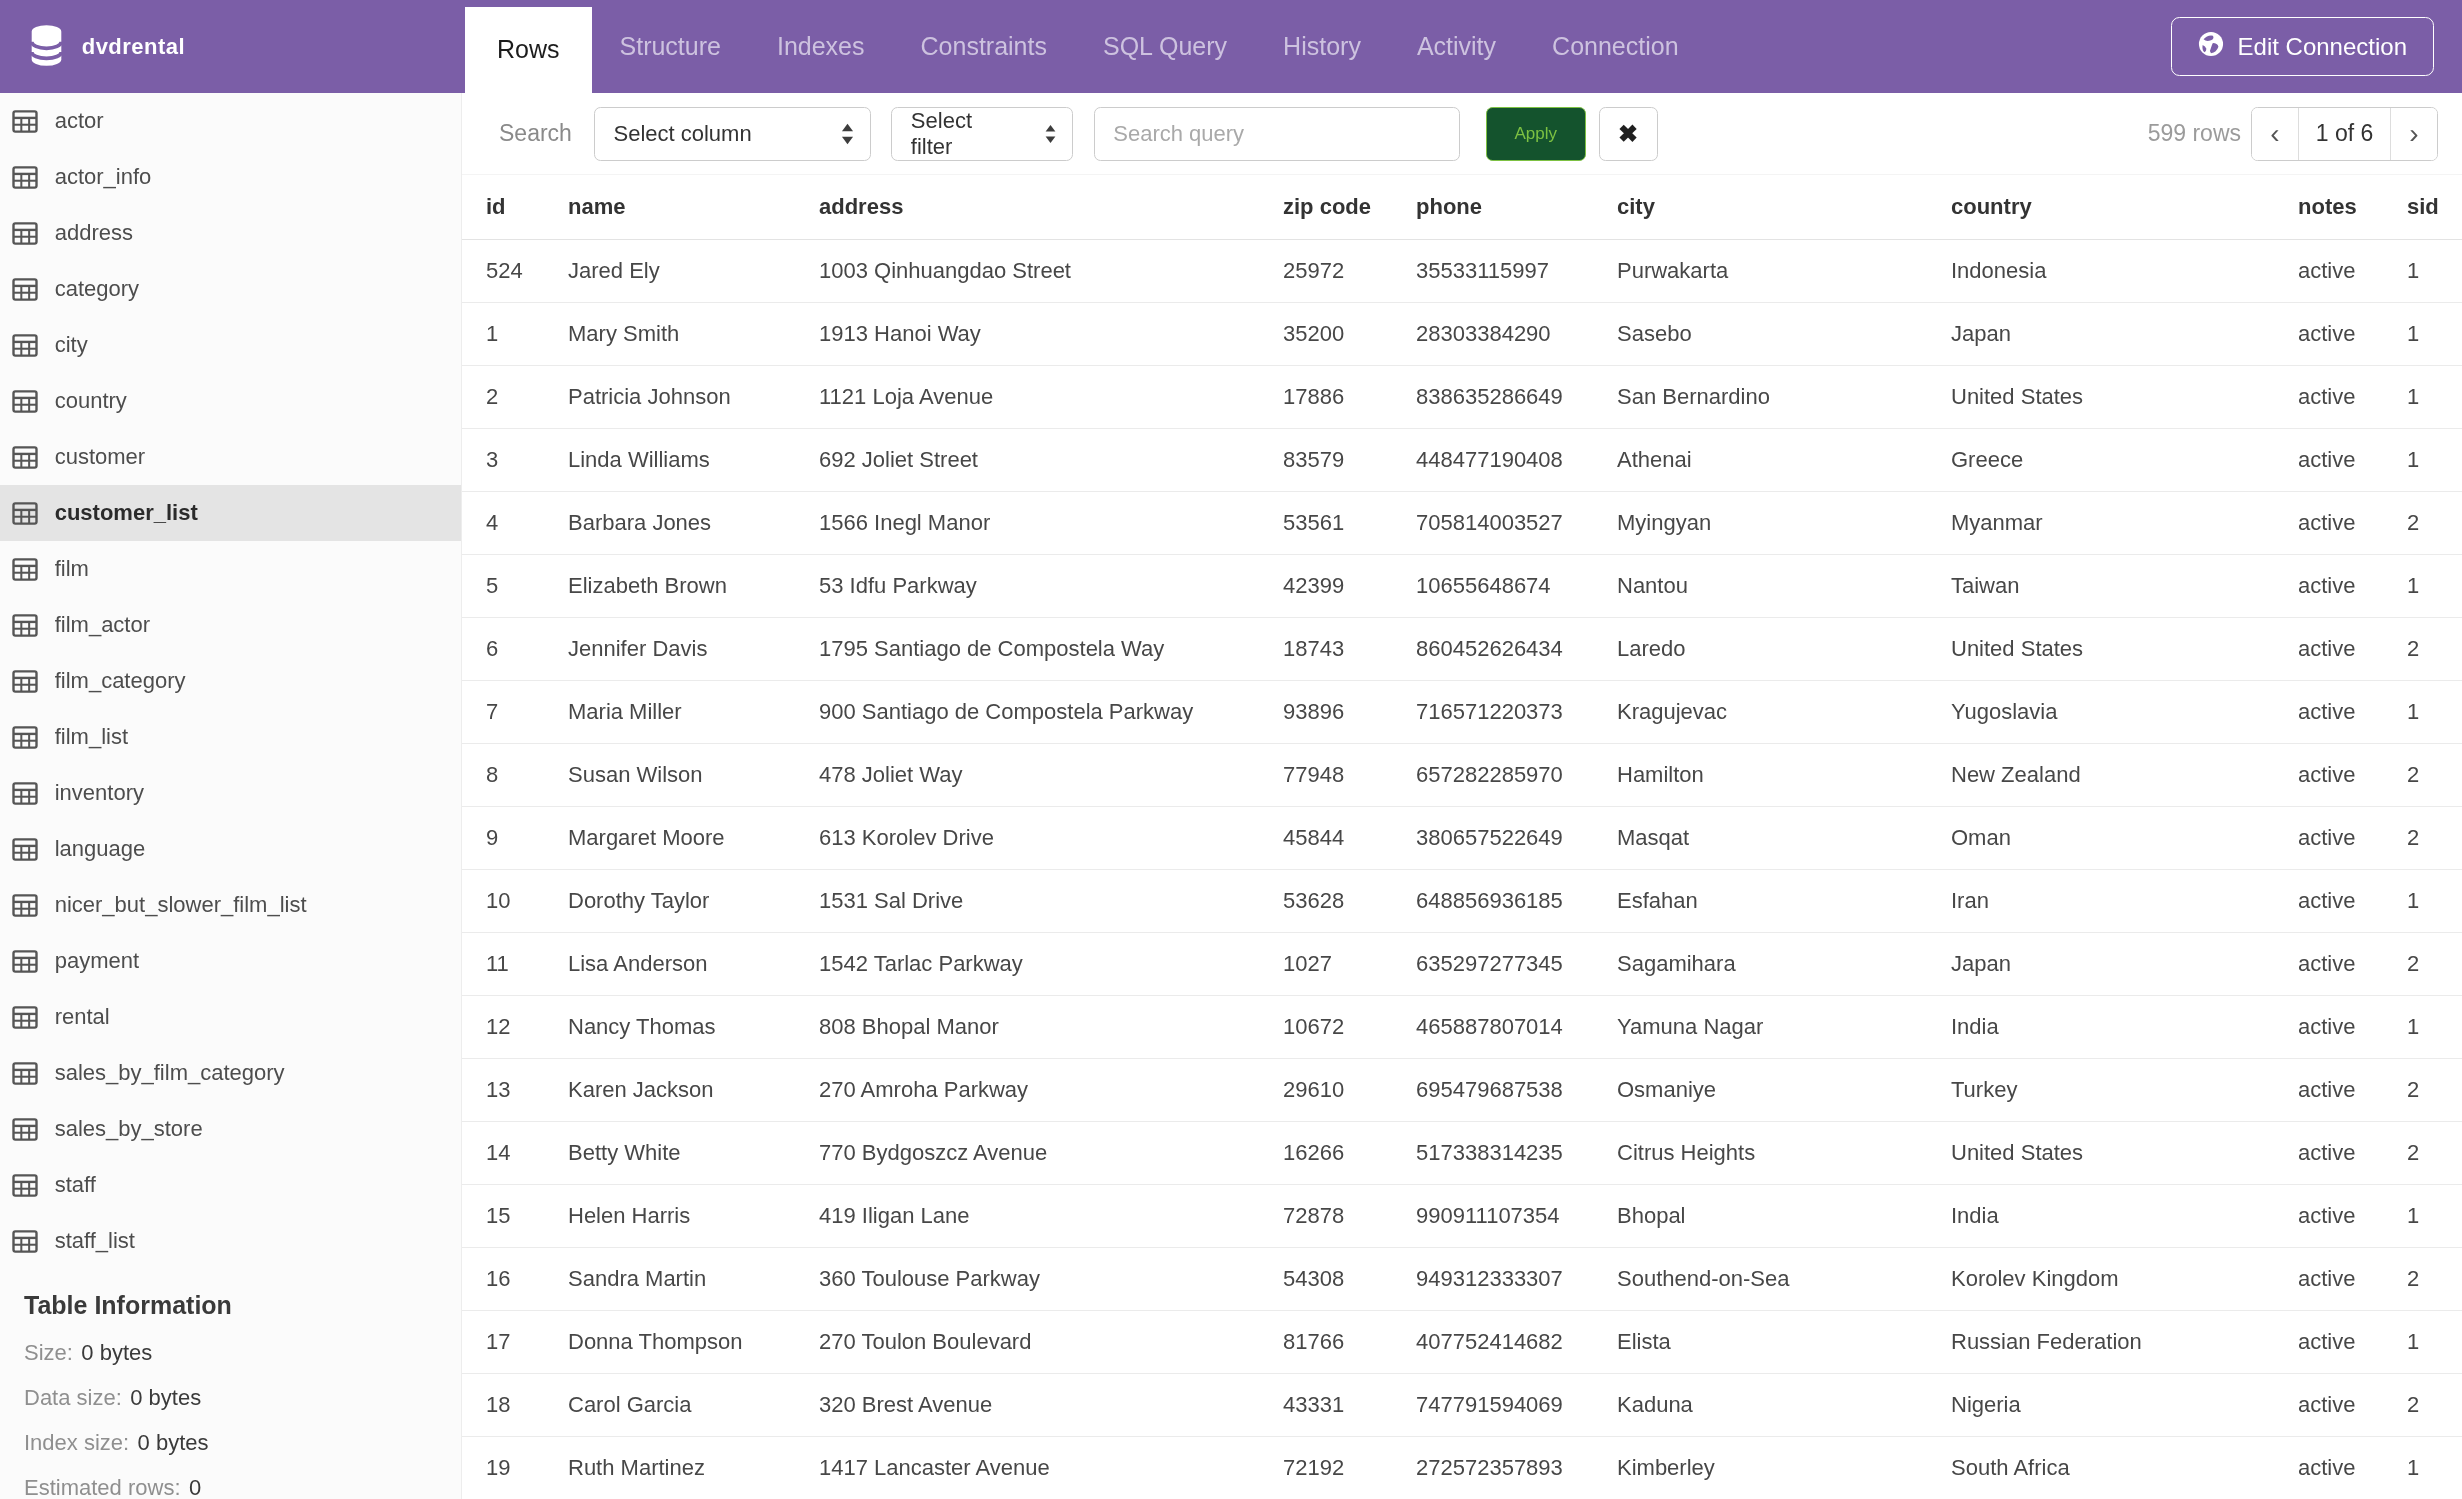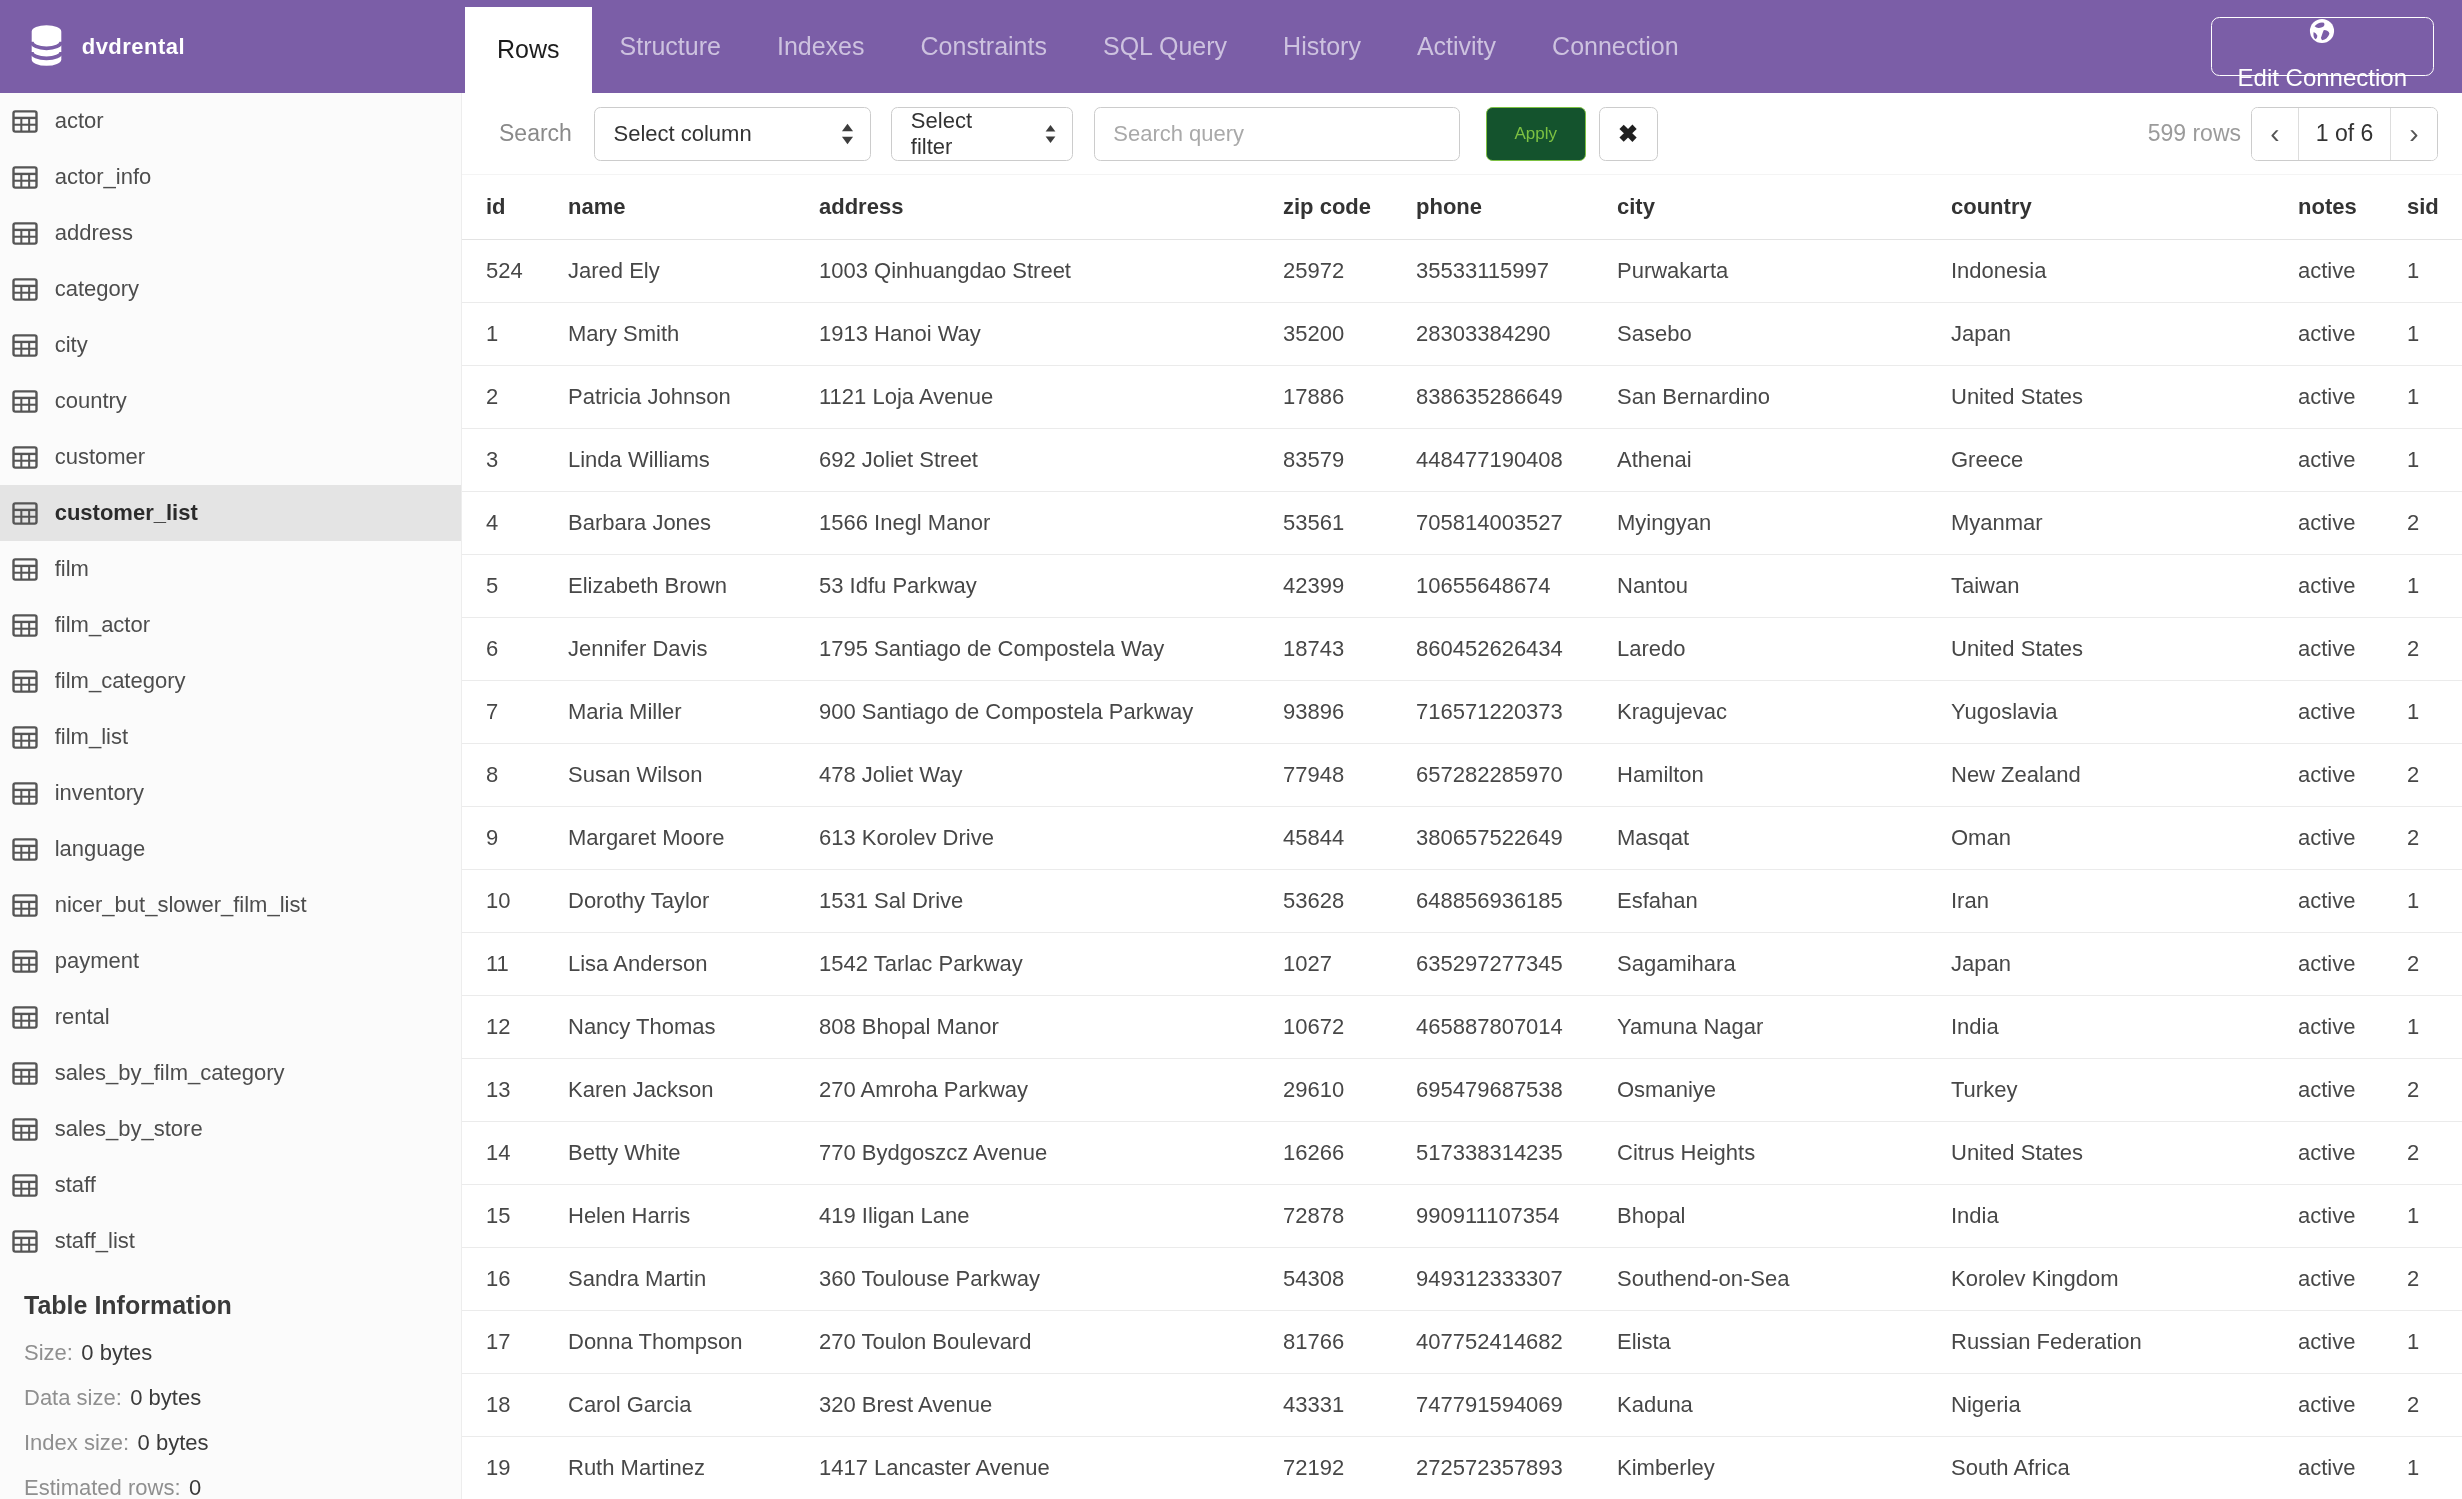--- a/index.html
+++ b/index.html
@@ -9,21 +9,21 @@
   
   .header { height:93px; background:#7B5EA7; display:flex; align-items:stretch; }
   .logo-area { width:465px; display:flex; align-items:center; padding-left:28px; gap:16.7px; }
   .logo-text { color:#fff; font-size:22px; font-weight:bold; letter-spacing:0.5px; }
   .tabs { display:flex; align-items:stretch; }
   .tab { display:flex; align-items:center; padding:0 28px; font-size:25px; color:#CDC2DF; cursor:pointer; }
   .tab.active { background:#fff; color:#1c1c1c; margin-top:6.5px; padding:0 32px; }
   .edit-conn { margin-left:auto; align-self:center; margin-right:28px; height:59px;
                display:flex; align-items:center; gap:14px; padding:0 26px;
                border:1.9px solid #fff; border-radius:8.4px; background:transparent;
-               color:#fff; font-size:24px; cursor:pointer; font-family:inherit;flex-direction:column; }
+               color:#fff; font-size:24px; cursor:pointer; font-family:inherit; }
 
   
   .main { display:flex; height:1407px; }
 
   
   .sidebar { width:465px; background:#FBFBFB; border-right:0.9px solid #EDEDED; overflow:hidden; }
   .side-item { height:56px; display:flex; align-items:center; gap:16.7px; padding-left:12px;
                font-size:22px; color:#4D4D4D; cursor:pointer; white-space:nowrap; }
   .side-item.selected { background:#E4E4E4; color:#2B2B2B; font-weight:bold; }
   .side-item svg { flex:0 0 auto; }

